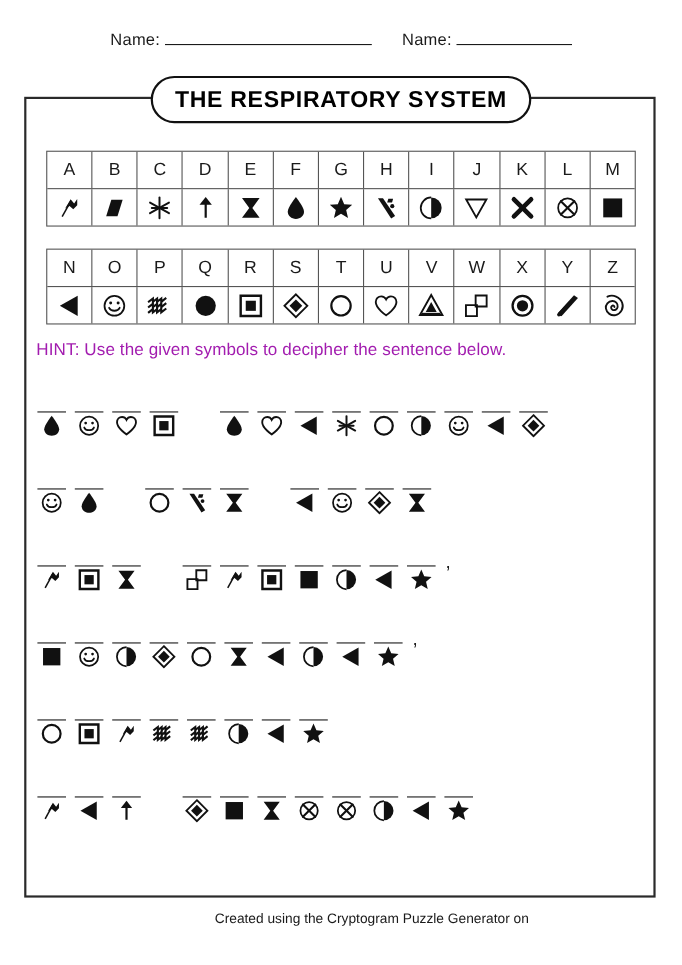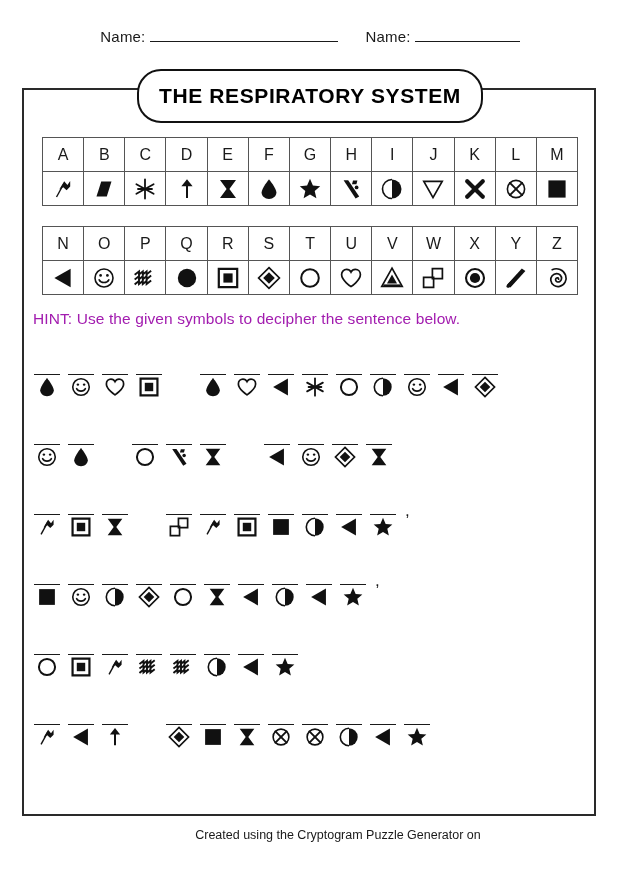--- a/index.html
+++ b/index.html
@@ -24,21 +24,21 @@
   .gap{display:inline-block;width:28px;}
 
   
   .sheet{
     position:absolute;left:22px;top:88px;width:574px;height:728px;
     border:2px solid #2a2a2a;box-sizing:border-box;background:#fff;
   }
 
   
   .title-pill{
-    position:absolute;left:137px;top:69px;width:346px;height:54px;
+    position:absolute;left:137px;top:69px;width:346px;height:43px;
     border:2.5px solid #111;border-radius:24px;background:#fff;
     display:flex;align-items:center;justify-content:center;
     box-sizing:border-box;z-index:5;
   }
   .title-pill .t{
     font-size:21px;font-weight:bold;letter-spacing:.6px;color:#000;
     font-family:"Liberation Sans", sans-serif;white-space:nowrap;
   }
 
   

